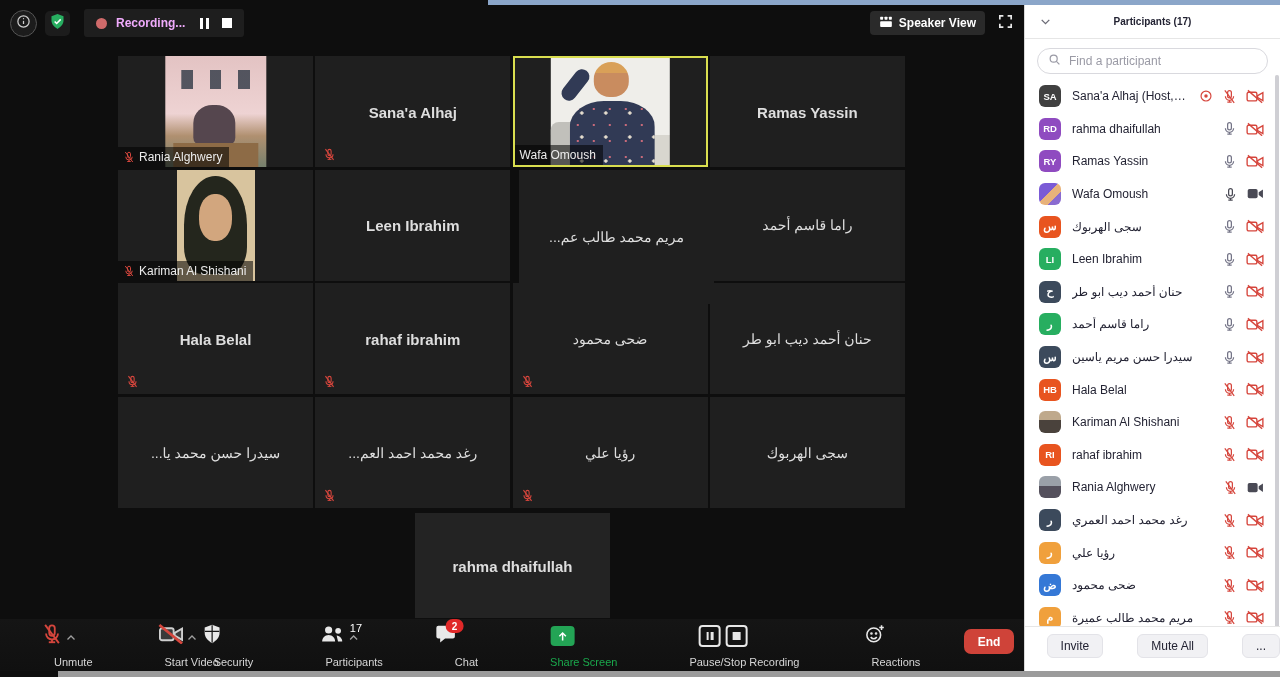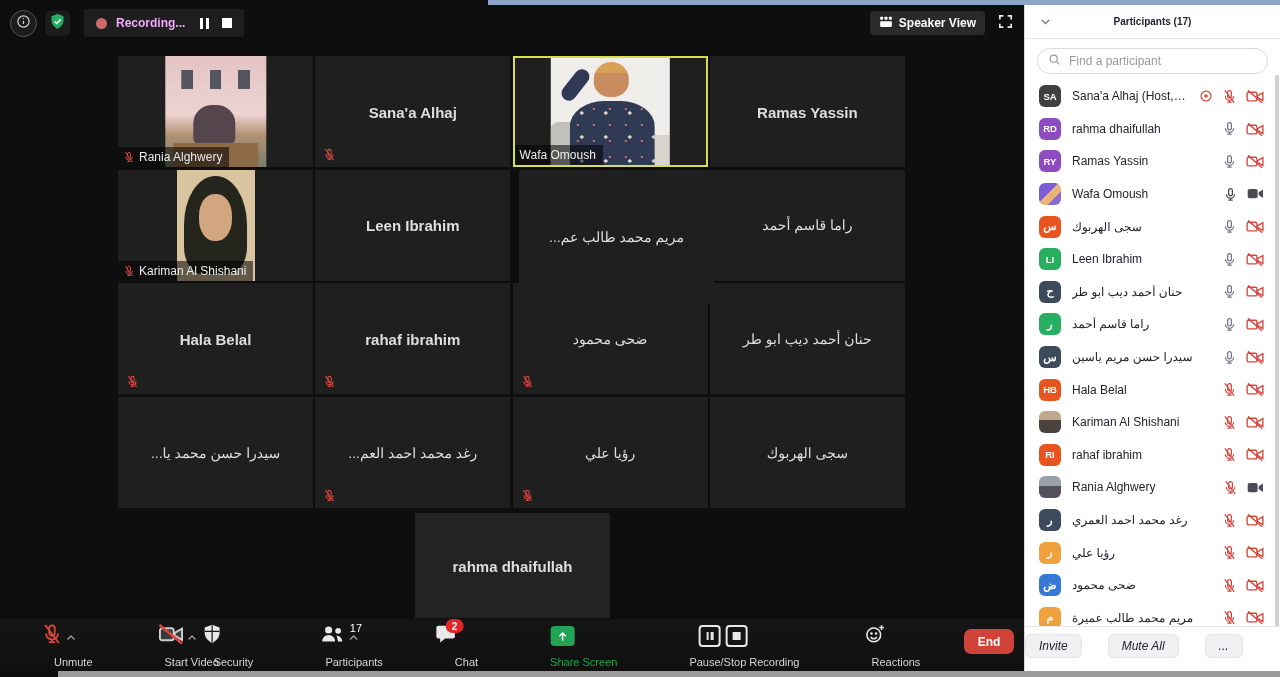--- a/index.html
+++ b/index.html
@@ -84,21 +84,21 @@
   .avatar{width:22px;height:22px;border-radius:6px;flex:none;display:flex;align-items:center;justify-content:center;color:#fff;font-size:9.5px;font-weight:bold;}
   .avatar.ar{font-size:11px;}
   .av-wafa{background:linear-gradient(135deg,#7b5bd6 0 45%,#e8b27a 45% 70%,#8a6bd0 70%);}
   .av-kariman{background:linear-gradient(180deg,#bfa98c 0 40%,#4a423c 40%);}
   .av-rania{background:linear-gradient(180deg,#9aa0a8 0 45%,#54505c 45%);}
   .pname{flex:1;font-size:12px;color:#232333;white-space:nowrap;overflow:hidden;text-overflow:ellipsis;}
   .picons{display:flex;align-items:center;gap:9px;flex:none;}
   .picons svg{display:block;}
   .panel-scrollbar{position:absolute;right:1px;top:70px;width:4px;height:570px;background:#ececee;border-radius:2px;}
   .panel-scrollbar .thumb{width:4px;height:556px;background:#cfcfd4;border-radius:2px;}
-  .panel-footer{position:absolute;left:0;right:0;bottom:6px;height:38px;border-top:1px solid #e6e6e6;display:flex;align-items:center;justify-content:flex-start;gap:26px;background:#fff;font-style:italic;}
+  .panel-footer{position:absolute;left:0;right:0;bottom:6px;height:38px;border-top:1px solid #e6e6e6;display:flex;align-items:center;justify-content:flex-end;gap:34px;background:#fff;}
   .pf-btn{background:#f1f1f4;border:1px solid #e3e3e8;border-radius:6px;padding:4px 13px;font-size:12px;color:#232333;}
 </style>
 </head>
 <body>
 
 <div id="app">
   <div class="strip-top-blue"></div>
   <div class="smudge-a"></div>
   <div class="smudge-b"></div>
   <div class="strip-bottom"></div>

